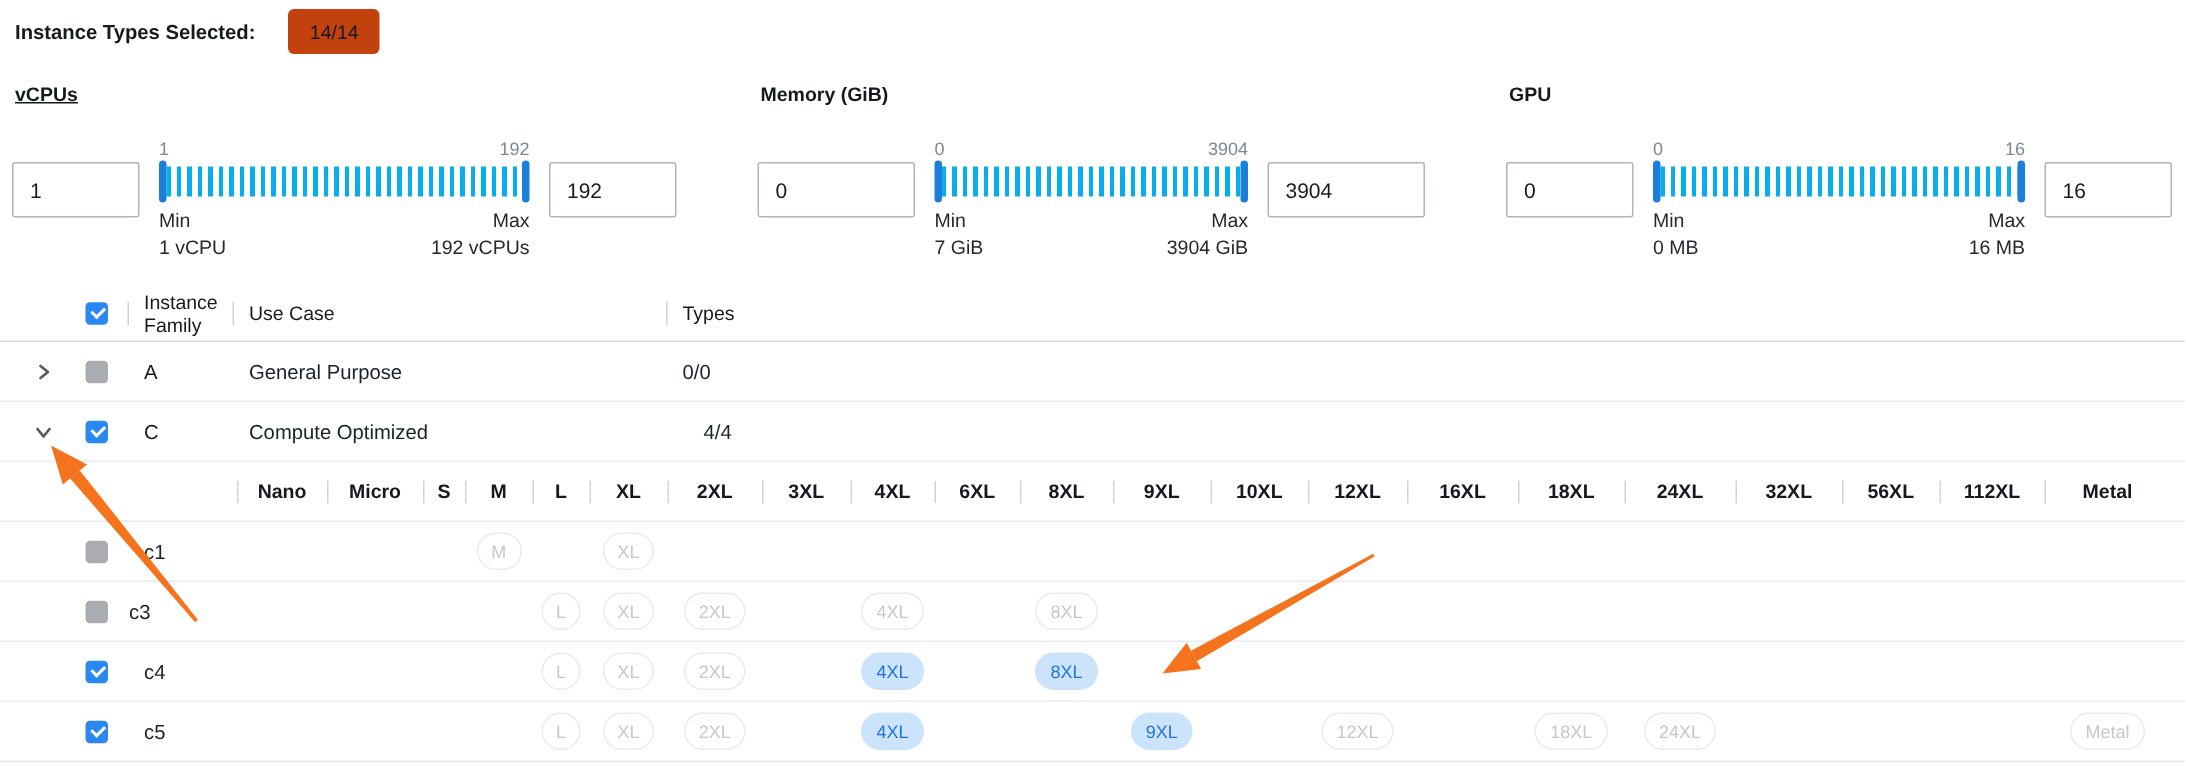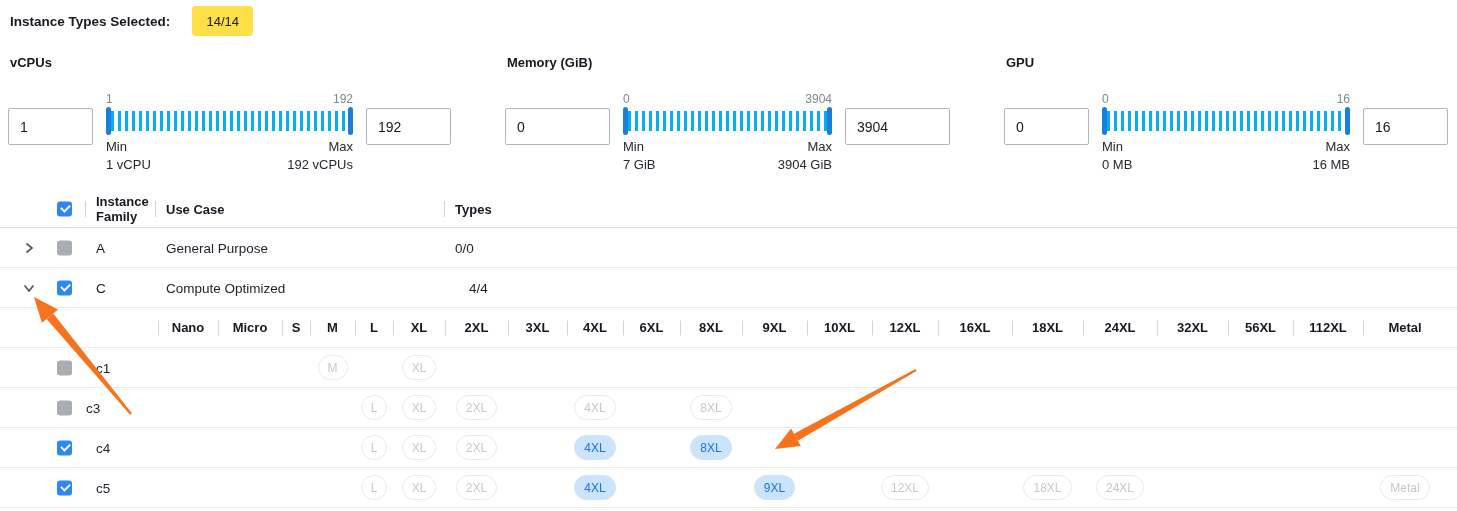--- a/index.html
+++ b/index.html
@@ -3,31 +3,31 @@
 <meta charset="utf-8">
 <style>
   * { margin:0; padding:0; box-sizing:border-box; }
   html,body { background:#fff; }
   body { font-family:"Liberation Sans", sans-serif; color:#1a2129; }
   .canvas { position:relative; width:1457px; height:511px; background:#fff; overflow:hidden;padding-left:36px; }
 
   
   .topbar { position:absolute; top:6px; left:10px; display:flex; align-items:center; }
   .topbar-label { font-size:13.5px; font-weight:700; color:#16191f; }
-  .count-chip { margin-left:22px; min-width:61px; height:30px; background:#fde047; border-radius:4px;
+  .count-chip { margin-left:22px; min-width:61px; height:30px; background:#c2410c; border-radius:4px;
                 display:flex; align-items:center; justify-content:center; font-size:13px; color:#16191f; }
 
   
   .filters { position:absolute; top:55px; left:0; right:0; height:125px; }
   .fgroup { position:absolute; top:0; }
   .fgroup.vcpu  { left:8px;    width:443px; }
   .fgroup.mem   { left:505px;  width:445px; }
   .fgroup.gpu   { left:1004px; width:444px; }
   .ftitle { font-size:13px; font-weight:700; color:#16191f; padding-left:2px; }
-  .fgroup.vcpu .ftitle { padding-left:2px; }
+  .fgroup.vcpu .ftitle { padding-left:2px;text-decoration:underline; }
   .controls { display:flex; margin-top:22px; align-items:flex-start; }
   .num-input { width:85px; height:37px; margin-top:16px; border:1px solid #aeb6bf; border-radius:2px;
                font-family:"Liberation Sans",sans-serif; font-size:14px; color:#16191f; padding:0 0 0 11px; outline:none; background:#fff; }
   .fgroup.mem .num-input { width:105px; }
   .slider { flex:1; margin:0 13px; }
   .scale-row { display:flex; justify-content:space-between; font-size:12px; color:#7b8794; height:14px; line-height:14px; }
   .track { position:relative; height:24px; margin-top:3px; }
   .ticks { position:absolute; left:5px; right:5px; top:2px; bottom:2px;
            background:repeating-linear-gradient(90deg,#06aeeb 0 3px,transparent 3px 7px); }
   .handle { position:absolute; width:5px; height:28px; top:-2px; background:#1b7fd9; border-radius:2.5px; }
@@ -35,21 +35,21 @@
   .range-row { display:flex; justify-content:space-between; margin-top:5px; }
   .range-col { font-size:13px; color:#23292f; line-height:18px; }
   .range-col.right { text-align:right; }
 
   
   .itable { position:absolute; top:190px; left:0; right:0; }
   .t-row { position:relative; height:40px; border-bottom:1px solid #ececec; }
   .t-row.head { height:38px; border-bottom:1px solid #dcdcdc; }
   .abs { position:absolute; top:50%; transform:translateY(-50%); }
   .sep { position:absolute; top:50%; transform:translateY(-50%); width:1px; height:16px; background:#d2d2d2; }
-  .hcell { font-size:13px; font-weight:700; color:#16191f; line-height:15px; }
+  .hcell { font-size:13px; font-weight:400; color:#16191f; line-height:15px; }
   .cell { font-size:13.5px; color:#1a2129; }
   .fam-label { font-size:13.5px; color:#16191f; }
 
   .chev-btn { position:absolute; left:16px; top:50%; transform:translateY(-50%); width:26px; height:26px;
               background:none; border:none; display:flex; align-items:center; justify-content:center; cursor:pointer; }
 
   .cbx { position:absolute; left:57px; top:50%; transform:translateY(-50%); width:15px; height:15px; border-radius:3px; cursor:pointer; }
   .cbx.checked { background:#2b87f2; }
   .cbx.checked::after { content:""; position:absolute; left:3.5px; top:3px; width:7px; height:4px;
                         border-left:2px solid #fff; border-bottom:2px solid #fff; transform:rotate(-45deg); }

